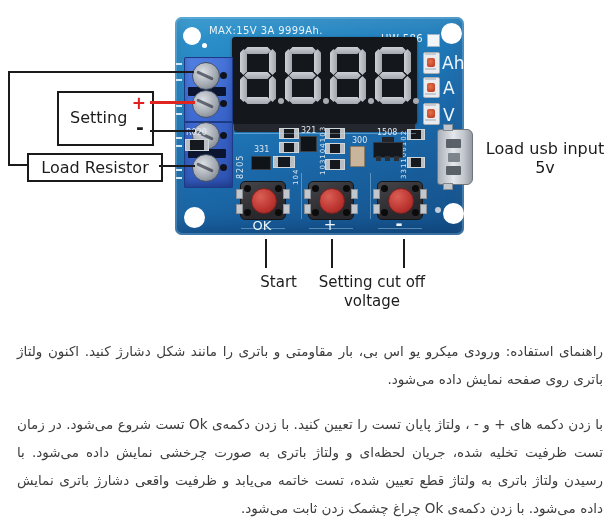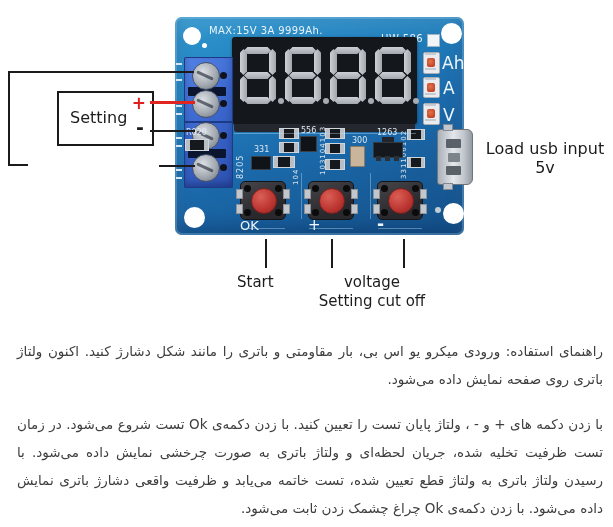--- a/index.html
+++ b/index.html
@@ -76,21 +76,21 @@
   .usb-leg{position:absolute;background:#c2c7cd;border:1px solid #82888f;}
 
   .trace{position:absolute;background:rgba(195,228,250,.38);}
 
   .btn-base{position:absolute;width:44px;height:37px;border-radius:5px;border:1px solid #141416;
             background:linear-gradient(155deg,#45454a,#29292d 70%);}
   .btn-dot{position:absolute;width:7px;height:7px;border-radius:50%;background:#0b0b0c;}
   .btn-cap{position:absolute;left:10px;top:6px;width:24px;height:24px;border-radius:50%;border:1px solid #7c201d;
            background:radial-gradient(circle at 36% 32%,#da5f55,#bb3430 60%,#922623 95%);}
   .btn-pin{position:absolute;width:5px;height:8px;background:#c2c7cd;border:1px solid #8c9298;}
-  .btn-label{position:absolute;width:44px;text-align:left;color:#eef6fb;font-size:13px;}
+  .btn-label{position:absolute;width:44px;text-align:center;color:#eef6fb;font-size:13px;}
 
   
   .fa-text{position:absolute;left:17px;top:337px;width:586px;direction:rtl;text-align:justify;
            font-size:13.5px;line-height:28px;color:#3e3e3e;}
   .fa-text p{margin:0 0 17px 0;}
 </style>
 </head>
 <body>
 
 <div class="canvas">
@@ -185,35 +185,35 @@
       <div class="pad" style="top:128px;"></div>
       <div class="pad" style="top:152px;"></div>
       <div class="pad" style="top:160px;"></div>
 
       <div class="clabel" style="left:11px;top:112px;">R020</div>
       <div class="smd" style="left:10px;top:122px;width:22px;height:10px;"></div>
       <div class="vlabel" style="left:62px;top:130px;height:32px;">8205</div>
       <div class="chip" style="left:76px;top:139px;width:18px;height:12px;"></div>
       <div class="clabel" style="left:79px;top:129px;">331</div>
       <div class="smd" style="left:98px;top:139px;width:20px;height:10px;"></div>
-      <div class="clabel" style="left:126px;top:110px;">556</div>
+      <div class="clabel" style="left:126px;top:110px;">321</div>
       <div class="chip" style="left:125px;top:119px;width:15px;height:14px;"></div>
       <div class="smd" style="left:104px;top:111px;width:18px;height:9px;"></div>
       <div class="smd" style="left:104px;top:125px;width:18px;height:9px;"></div>
       <div class="smd" style="left:150px;top:111px;width:18px;height:9px;"></div>
       <div class="smd" style="left:150px;top:126px;width:18px;height:9px;"></div>
       <div class="smd" style="left:150px;top:142px;width:18px;height:9px;"></div>
       <div class="smd" style="left:232px;top:112px;width:16px;height:9px;"></div>
       <div class="smd" style="left:232px;top:140px;width:16px;height:9px;"></div>
       <div class="vlabel" style="left:144px;top:110px;height:48px;font-size:7px;">103104103</div>
       <div class="vlabel" style="left:225px;top:110px;height:52px;font-size:7px;">331106102</div>
       <div class="vlabel" style="left:117px;top:148px;height:20px;font-size:7px;">104</div>
       <div class="clabel" style="left:177px;top:120px;">300</div>
       <div class="cap-tan"></div>
-      <div class="clabel" style="left:202px;top:112px;">1263</div>
+      <div class="clabel" style="left:202px;top:112px;">1508</div>
       <div class="sot-tab"></div>
       <div class="sot-body"></div>
       <div class="sot-leg" style="left:201px;"></div>
       <div class="sot-leg" style="left:210px;"></div>
       <div class="sot-leg" style="left:219px;"></div>
 
       <div class="usb"></div>
       <div class="usb-leg" style="left:268px;top:107px;width:8px;height:5px;"></div>
       <div class="usb-leg" style="left:268px;top:166px;width:8px;height:5px;"></div>
 
@@ -260,36 +260,39 @@
       <div class="btn-label" style="left:65px;top:201px;">OK</div>
       <div class="btn-label" style="left:133px;top:199px;font-size:15px;">+</div>
       <div class="btn-label" style="left:202px;top:197px;font-size:17px;font-weight:700;">-</div>
     </div>
 
     <div class="obox" style="left:57px;top:91px;width:93px;height:51px;">
       <div class="annot" style="left:11px;top:15px;font-size:16px;">Setting</div>
       <div class="annot" style="right:6px;top:1px;color:#e02020;font-size:17px;font-weight:700;">+</div>
       <div class="annot" style="right:8px;top:25px;font-size:19px;font-weight:700;">-</div>
     </div>
+    <div class="obox" style="left:27px;top:153px;width:132px;height:25px;">
+      <div class="annot" style="left:0;top:3px;width:132px;text-align:center;font-size:16px;">Load Resistor</div>
+    </div>
 
     <div class="wire" style="left:8px;top:71px;width:186px;height:2px;"></div>
     <div class="wire" style="left:8px;top:71px;width:2px;height:95px;"></div>
     <div class="wire" style="left:8px;top:164px;width:20px;height:2px;"></div>
     <div class="wire" style="left:159px;top:165px;width:36px;height:2px;"></div>
     <div class="wire red" style="left:150px;top:101px;width:45px;height:3px;"></div>
     <div class="wire" style="left:150px;top:130px;width:45px;height:2px;"></div>
 
     <div class="wire" style="left:265px;top:239px;width:2px;height:29px;"></div>
     <div class="wire" style="left:331px;top:239px;width:2px;height:29px;"></div>
     <div class="wire" style="left:403px;top:239px;width:2px;height:29px;"></div>
 
-    <div class="annot" style="left:237px;top:273px;width:60px;text-align:left;">Start</div>
+    <div class="annot" style="left:237px;top:273px;width:60px;text-align:right;">Start</div>
     <div class="annot" style="left:300px;top:273px;width:144px;text-align:center;">
+      <div>Setting cut off</div>
       <div>voltage</div>
-      <div>Setting cut off</div>
     </div>
     <div class="annot" style="left:478px;top:139px;width:134px;text-align:center;font-size:16px;">
       <div>Load usb input</div>
       <div>5v</div>
     </div>
   </div>
 
   <div class="fa-text">
     <p>راهنمای استفاده: ورودی میکرو یو اس بی، بار مقاومتی و باتری را مانند شکل دشارژ کنید. اکنون ولتاژ باتری روی صفحه نمایش داده می‌شود.</p>
     <p>با زدن دکمه های + و - ، ولتاژ پایان تست را تعیین کنید. با زدن دکمه‌ی Ok تست شروع می‌شود. در زمان تست ظرفیت تخلیه شده، جریان لحظه‌ای و ولتاژ باتری به صورت چرخشی نمایش داده می‌شود. با رسیدن ولتاژ باتری به ولتاژ قطع تعیین شده، تست خاتمه می‌یابد و ظرفیت واقعی دشارژ باتری نمایش داده می‌شود. با زدن دکمه‌ی Ok چراغ چشمک زدن ثابت می‌شود.</p>

